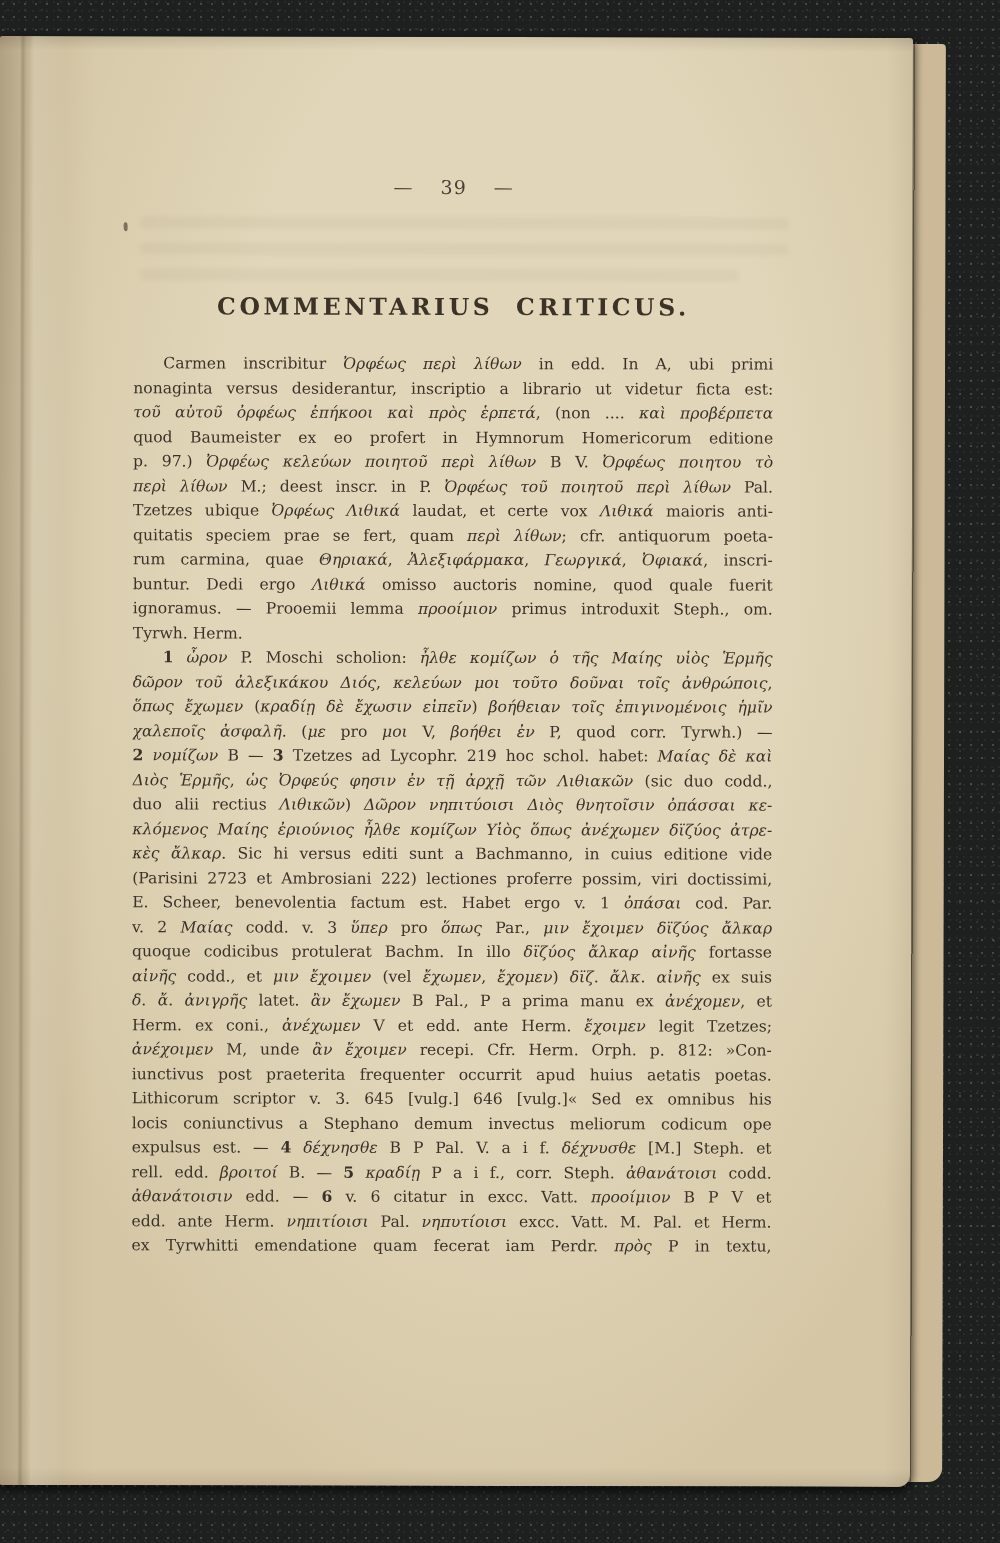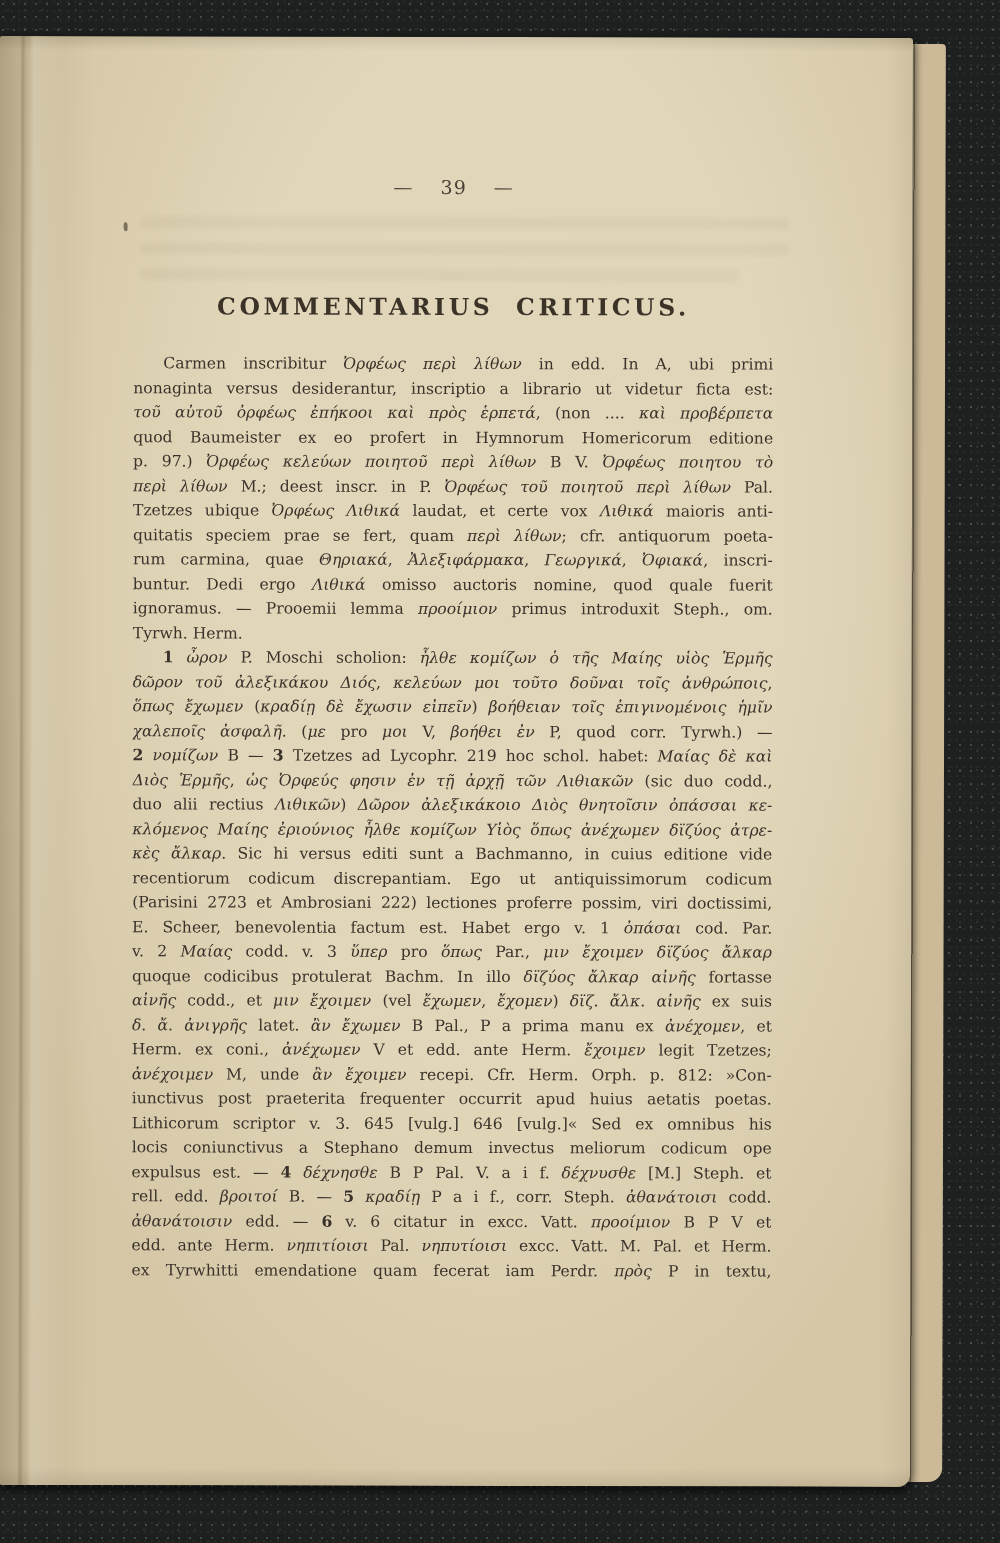--- a/index.html
+++ b/index.html
@@ -115,24 +115,23 @@
       <div class="line">rum carmina, quae <span class="gk">Θηριακά</span>, <span class="gk">Ἀλεξιφάρμακα</span>, <span class="gk">Γεωργικά</span>, <span class="gk">Ὀφιακά</span>, inscri-</div>
       <div class="line">buntur. Dedi ergo <span class="gk">Λιθικά</span> omisso auctoris nomine, quod quale fuerit</div>
       <div class="line">ignoramus. — Prooemii lemma <span class="gk">προοίμιον</span> primus introduxit Steph., om.</div>
       <div class="line nojust">Tyrwh. Herm.</div>
       <div class="line indent"><b>1</b> <span class="gk">ὦρον</span> P. Moschi scholion: <span class="gk">ἦλθε</span> <span class="gk">κομίζων</span> <span class="gk">ὁ</span> <span class="gk">τῆς</span> <span class="gk">Μαίης</span> <span class="gk">υἱὸς</span> <span class="gk">Ἑρμῆς</span></div>
       <div class="line"><span class="gk">δῶρον</span> <span class="gk">τοῦ</span> <span class="gk">ἀλεξικάκου</span> <span class="gk">Διός</span>, <span class="gk">κελεύων</span> <span class="gk">μοι</span> <span class="gk">τοῦτο</span> <span class="gk">δοῦναι</span> <span class="gk">τοῖς</span> <span class="gk">ἀνθρώποις</span>,</div>
       <div class="line"><span class="gk">ὅπως</span> <span class="gk">ἔχωμεν</span> (<span class="gk">κραδίῃ</span> <span class="gk">δὲ</span> <span class="gk">ἔχωσιν</span> <span class="gk">εἰπεῖν</span>) <span class="gk">βοήθειαν</span> <span class="gk">τοῖς</span> <span class="gk">ἐπιγινομένοις</span> <span class="gk">ἡμῖν</span></div>
       <div class="line"><span class="gk">χαλεποῖς</span> <span class="gk">ἀσφαλῆ</span>. (<span class="gk">με</span> pro <span class="gk">μοι</span> V, <span class="gk">βοήθει</span> <span class="gk">ἐν</span> P, quod corr. Tyrwh.) —</div>
       <div class="line"><b>2</b> <span class="gk">νομίζων</span> B — <b>3</b> Tzetzes ad Lycophr. 219 hoc schol. habet: <span class="gk">Μαίας</span> <span class="gk">δὲ</span> <span class="gk">καὶ</span></div>
       <div class="line"><span class="gk">Διὸς</span> <span class="gk">Ἑρμῆς</span>, <span class="gk">ὡς</span> <span class="gk">Ὀρφεύς</span> <span class="gk">φησιν</span> <span class="gk">ἐν</span> <span class="gk">τῇ</span> <span class="gk">ἀρχῇ</span> <span class="gk">τῶν</span> <span class="gk">Λιθιακῶν</span> (sic duo codd.,</div>
-      <div class="line">duo alii rectius <span class="gk">Λιθικῶν</span>) <span class="gk">Δῶρον</span> <span class="gk">ἀλεξικάκοιο</span> <span class="gk">Διὸς</span> <span class="gk">θνητοῖσιν</span> <span class="gk">ὀπάσσαι</span> <span class="gk">κε</span>-</div>
+      <div class="line">duo alii rectius <span class="gk">Λιθικῶν</span>) <span class="gk">Δῶρον</span> <span class="gk">νηπιτύοισι</span> <span class="gk">Διὸς</span> <span class="gk">θνητοῖσιν</span> <span class="gk">ὀπάσσαι</span> <span class="gk">κε</span>-</div>
       <div class="line"><span class="gk">κλόμενος</span> <span class="gk">Μαίης</span> <span class="gk">ἐριούνιος</span> <span class="gk">ἦλθε</span> <span class="gk">κομίζων</span> <span class="gk">Υἱὸς</span> <span class="gk">ὅπως</span> <span class="gk">ἀνέχωμεν</span> <span class="gk">δϊζύος</span> <span class="gk">ἀτρε</span>-</div>
       <div class="line"><span class="gk">κὲς</span> <span class="gk">ἄλκαρ</span>. Sic hi versus editi sunt a Bachmanno, in cuius editione vide</div>
-      <div class="line">recentiorum codicum discrepantiam. Ego ut antiquissimorum codicum</div>
       <div class="line">(Parisini 2723 et Ambrosiani 222) lectiones proferre possim, viri doctissimi,</div>
       <div class="line">E. Scheer, benevolentia factum est. Habet ergo v. 1 <span class="gk">ὀπάσαι</span> cod. Par.</div>
       <div class="line">v. 2 <span class="gk">Μαίας</span> codd. v. 3 <span class="gk">ὕπερ</span> pro <span class="gk">ὅπως</span> Par., <span class="gk">μιν</span> <span class="gk">ἔχοιμεν</span> <span class="gk">δϊζύος</span> <span class="gk">ἄλκαρ</span></div>
       <div class="line">quoque codicibus protulerat Bachm. In illo <span class="gk">δϊζύος</span> <span class="gk">ἄλκαρ</span> <span class="gk">αἰνῆς</span> fortasse</div>
       <div class="line"><span class="gk">αἰνῆς</span> codd., et <span class="gk">μιν</span> <span class="gk">ἔχοιμεν</span> (vel <span class="gk">ἔχωμεν</span>, <span class="gk">ἔχομεν</span>) <span class="gk">δϊζ</span>. <span class="gk">ἄλκ</span>. <span class="gk">αἰνῆς</span> ex suis</div>
       <div class="line"><span class="gk">δ</span>. <span class="gk">ἄ</span>. <span class="gk">ἀνιγρῆς</span> latet. <span class="gk">ἂν</span> <span class="gk">ἔχωμεν</span> B Pal., P a prima manu ex <span class="gk">ἀνέχομεν</span>, et</div>
       <div class="line">Herm. ex coni., <span class="gk">ἀνέχωμεν</span> V et edd. ante Herm. <span class="gk">ἔχοιμεν</span> legit Tzetzes;</div>
       <div class="line"><span class="gk">ἀνέχοιμεν</span> M, unde <span class="gk">ἂν</span> <span class="gk">ἔχοιμεν</span> recepi. Cfr. Herm. Orph. p. 812: »Con-</div>
       <div class="line">iunctivus post praeterita frequenter occurrit apud huius aetatis poetas.</div>
       <div class="line">Lithicorum scriptor v. 3. 645 [vulg.] 646 [vulg.]« Sed ex omnibus his</div>

